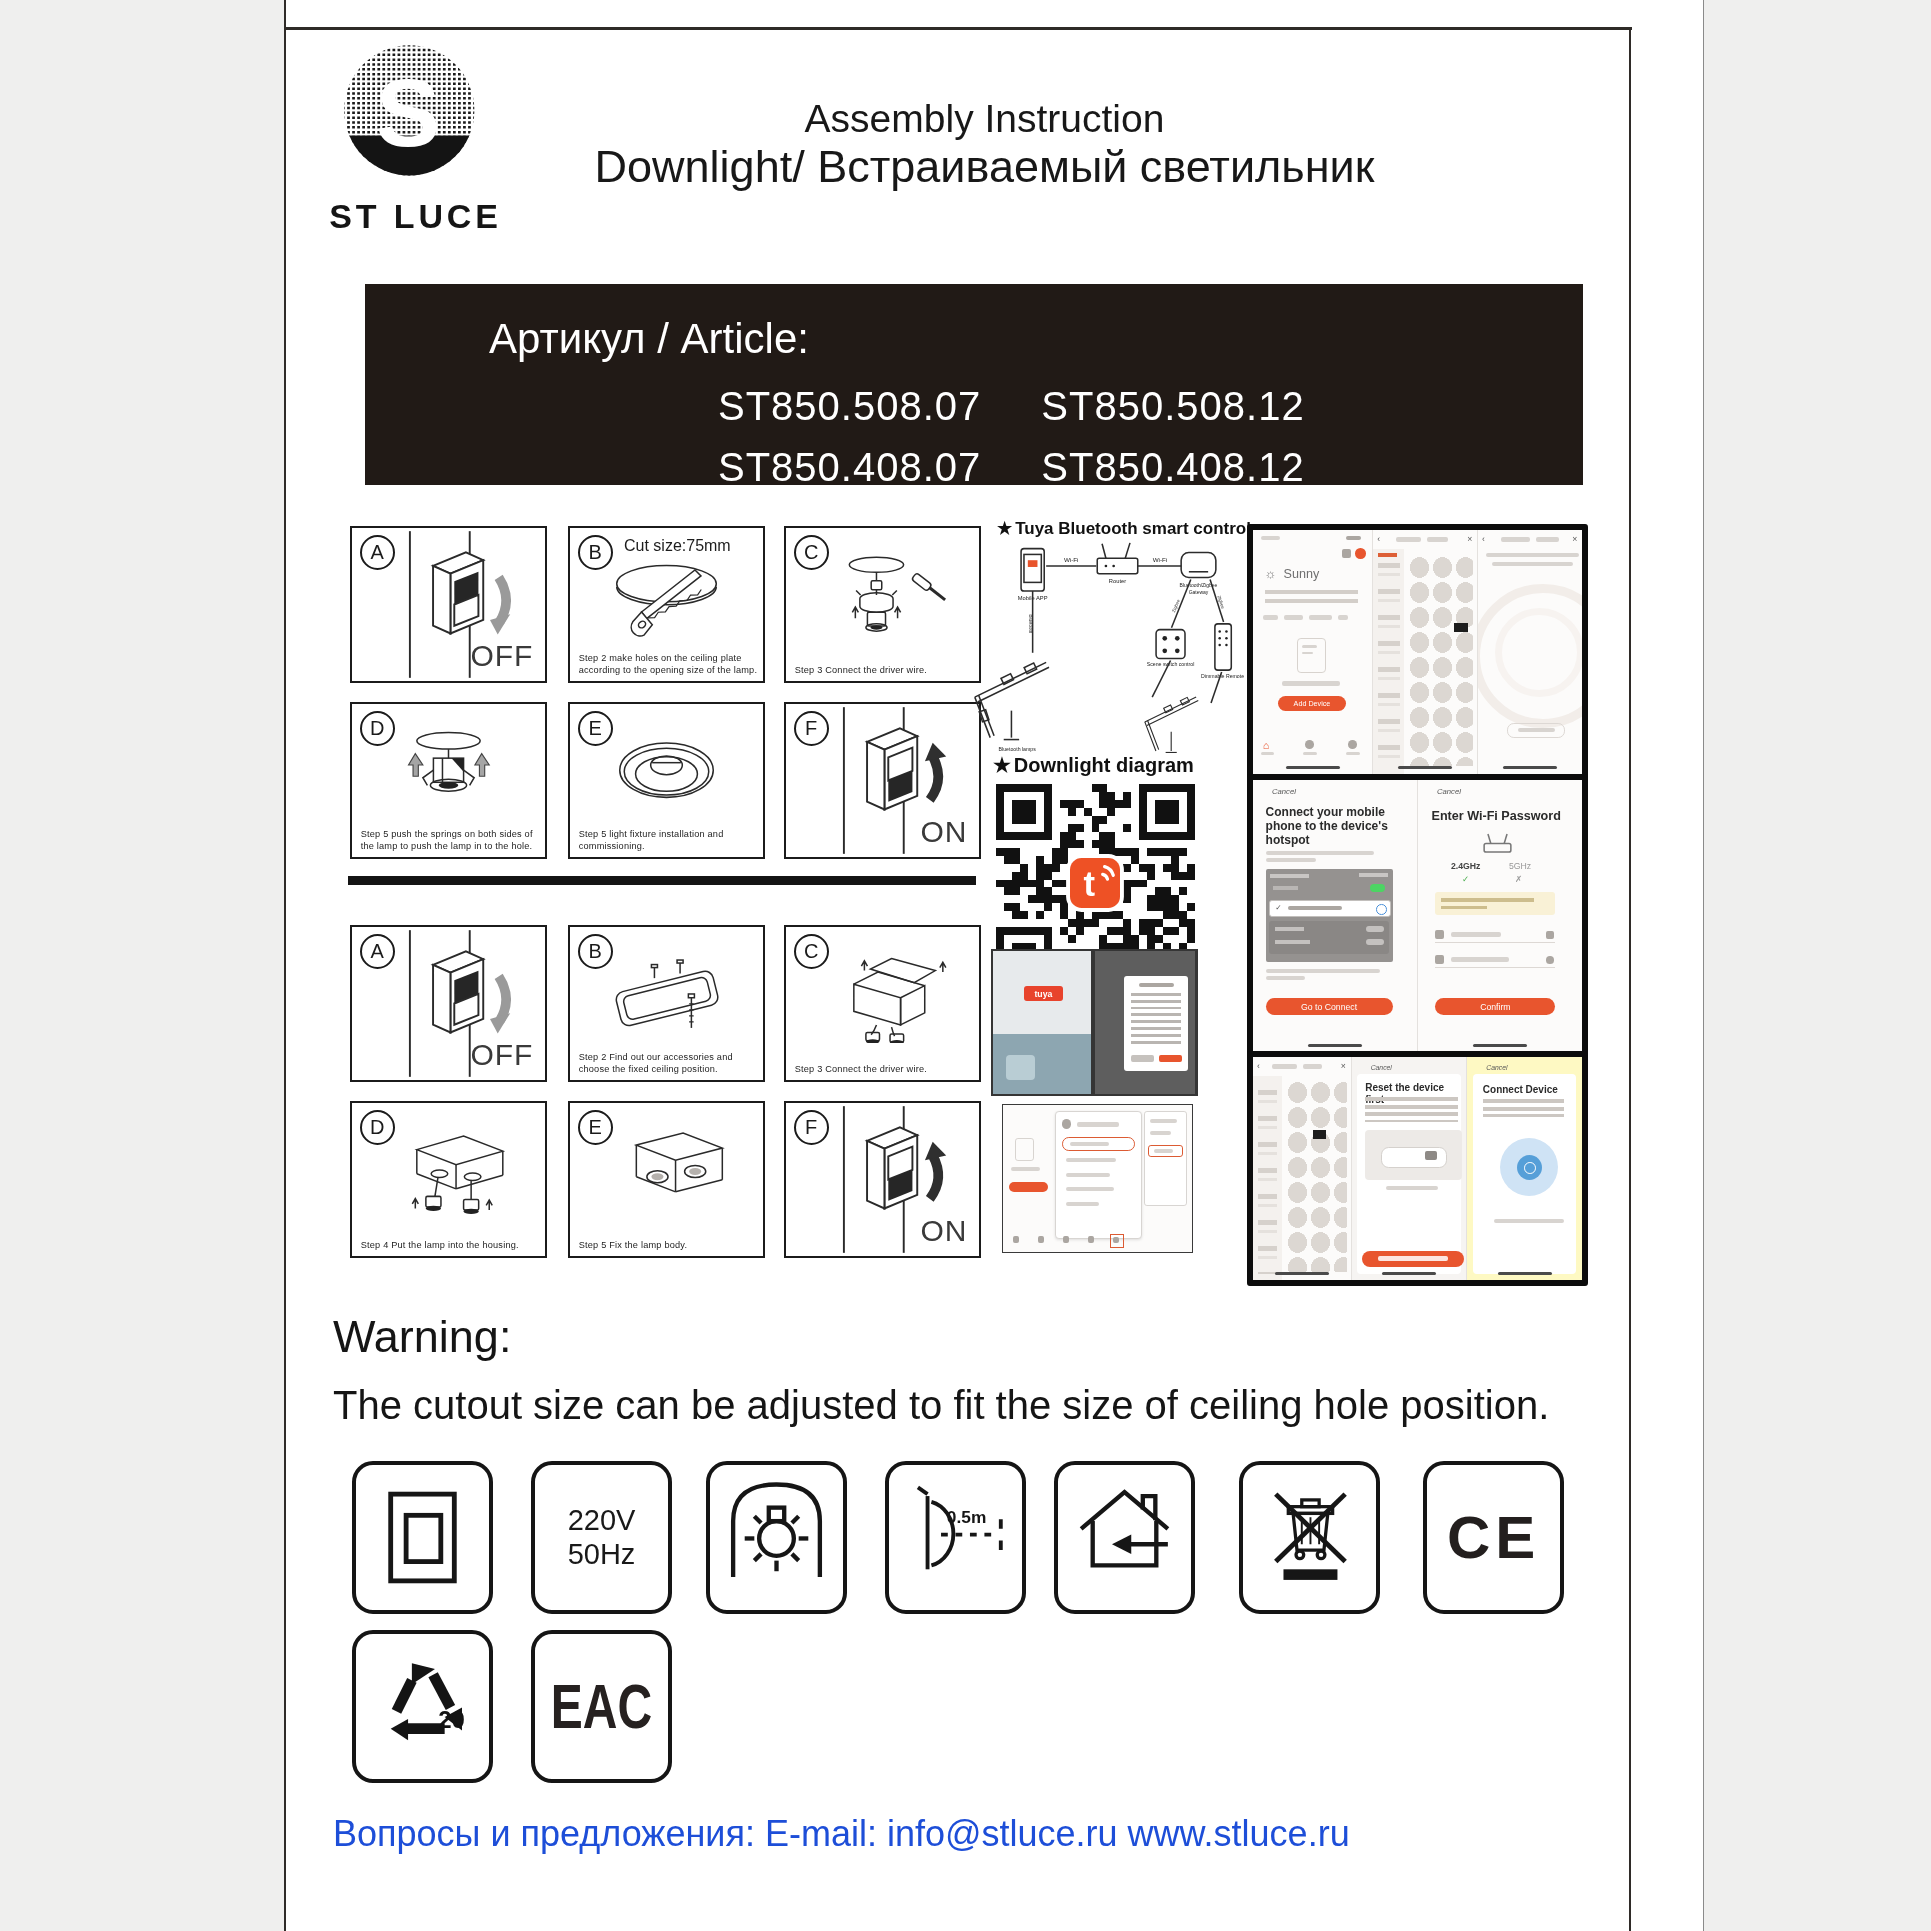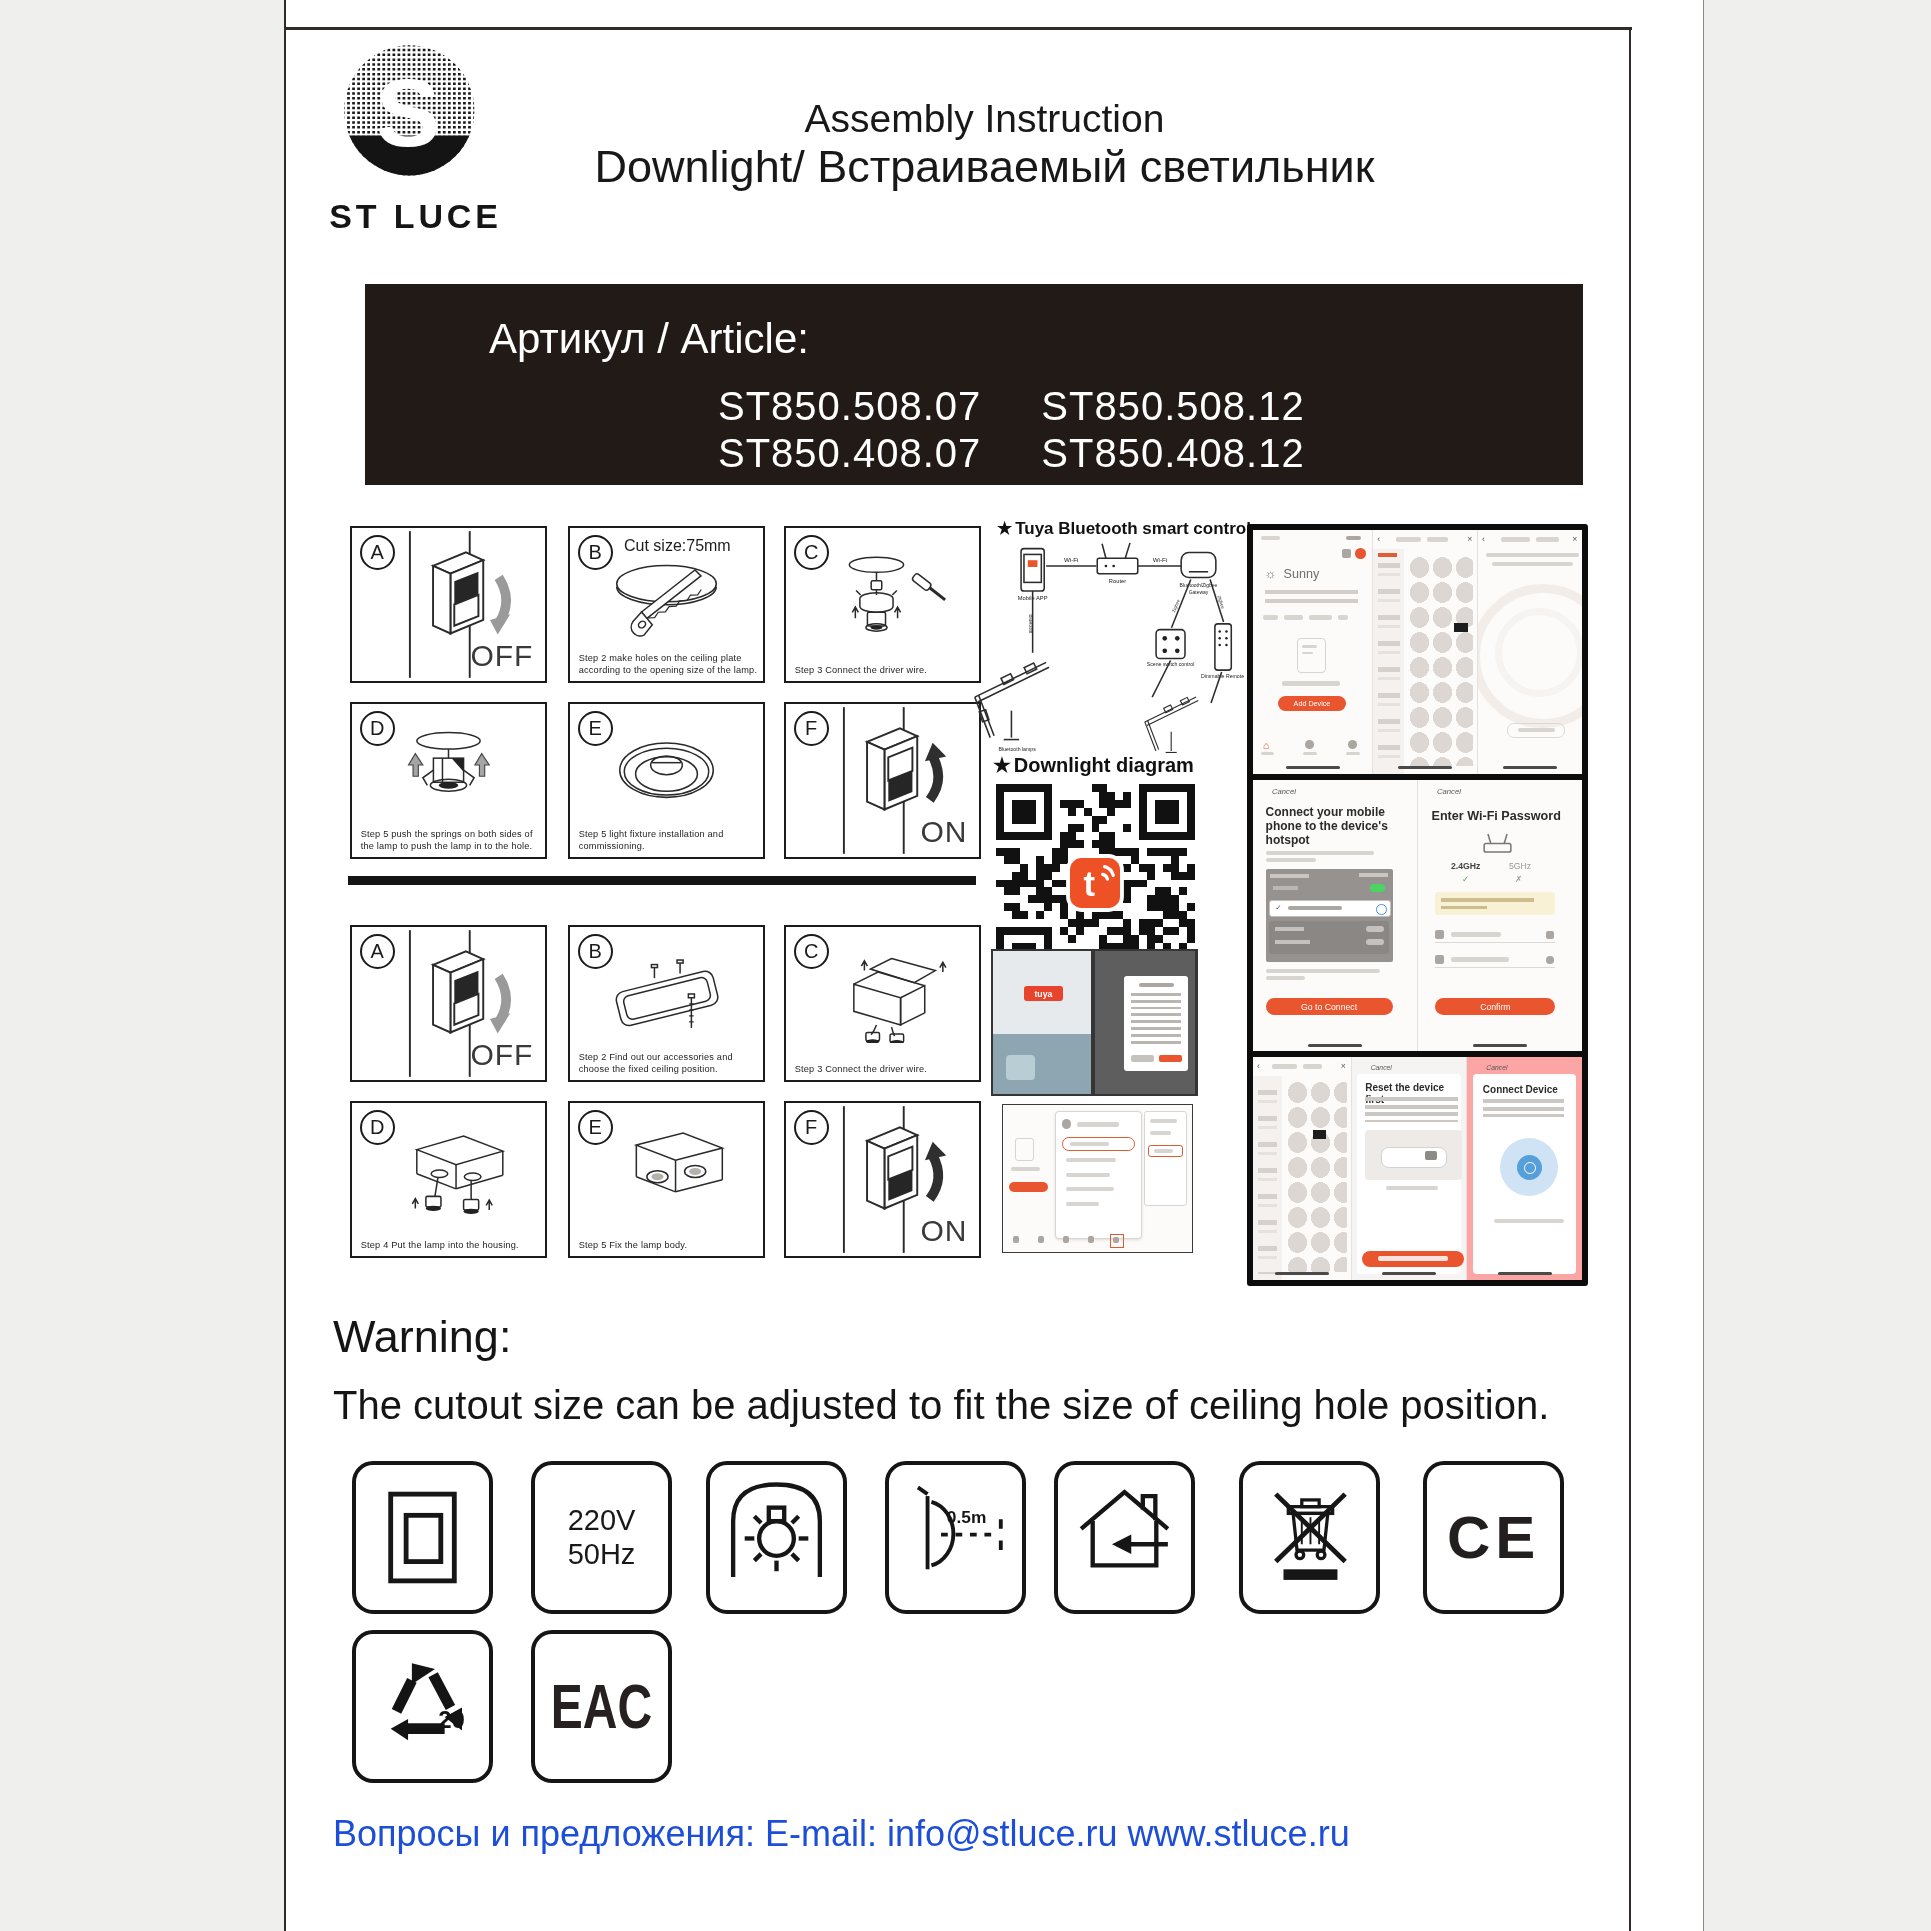--- a/index.html
+++ b/index.html
@@ -117,21 +117,21 @@
   <div id="titleblock">
     <div id="subtitle">Assembly Instruction</div>
     <div id="title">Downlight/ Встраиваемый светильник</div>
   </div>
 
   <div id="article">
     <div class="lbl">Артикул / Article:</div>
     <div class="row" style="top:100px;">
       <span>ST850.508.07</span><span>ST850.508.12</span>
     </div>
-    <div class="row" style="top:147px;">
+    <div class="row" style="top:161px;">
       <span>ST850.408.07</span><span>ST850.408.12</span>
     </div>
   </div>
 
   <div class="sb" style="left:350px;top:526px;">
     <div class="lt">A</div>
     <svg class="art" viewBox="0 0 200 152" fill="none" stroke="#2a2a2a" stroke-width="2">
       <line x1="60" y1="0" x2="60" y2="152"></line>
         <line x1="122" y1="0" x2="122" y2="152"></line>
       <polygon points="84,36 118,22 136,30 102,44" fill="#fff"></polygon>
@@ -808,21 +808,21 @@
           <div class="abs" style="left:15.4px;top:16.4px;width:64px;height:19.3px;background:#fff;border:1px solid #d5d1cd;border-radius:7.7px;"></div>
           <div class="abs" style="left:60px;top:21px;width:11.6px;height:8.7px;background:#8e8a86;border-radius:1.9px;"></div>
         </div>
         <div class="sk" style="left:29px;top:112px;width:52px;height:3.9px;"></div>
         <div class="opill" style="left:4.8px;bottom:7.7px;width:102px;height:15.4px;">
           <div style="width:70px;height:4.8px;background:rgba(255,255,255,.85);border-radius:1.9px;"></div>
         </div>
       </div>
       <div class="homebar"></div>
     </div>
-    <div class="pscreen" style="flex:1.08;background:#fca5a5;">
+    <div class="pscreen" style="flex:1.08;background:#fef9c3;">
       <div class="cancel" style="font-size:6.8px;">Cancel</div>
       <div class="abs" style="left:5.8px;top:17.4px;right:5.8px;bottom:5.8px;background:#fff;border-radius:3.9px;">
         <div class="ptitle" style="left:9.7px;top:9.7px;font-size:10px;">Connect Device</div>
         <div class="lines" style="left:9.7px;top:25px;width:81px;height:17.4px;background:repeating-linear-gradient(to bottom,#ccc7c2 0 3.9px,transparent 3.9px 7.7px);"></div>
         <div class="abs" style="left:27px;top:64px;width:58px;height:58px;background:#cfe3f5;border-radius:50%;">
           <div class="abs" style="left:16.4px;top:16.4px;width:25px;height:25px;background:#569fd8;border-radius:50%;">
             <div class="abs" style="left:7.7px;top:7.7px;width:9.7px;height:9.7px;border:1.9px solid #fff;border-radius:50%;"></div>
           </div>
         </div>
         <div class="sk" style="left:21px;top:145px;width:70px;height:3.9px;"></div>

